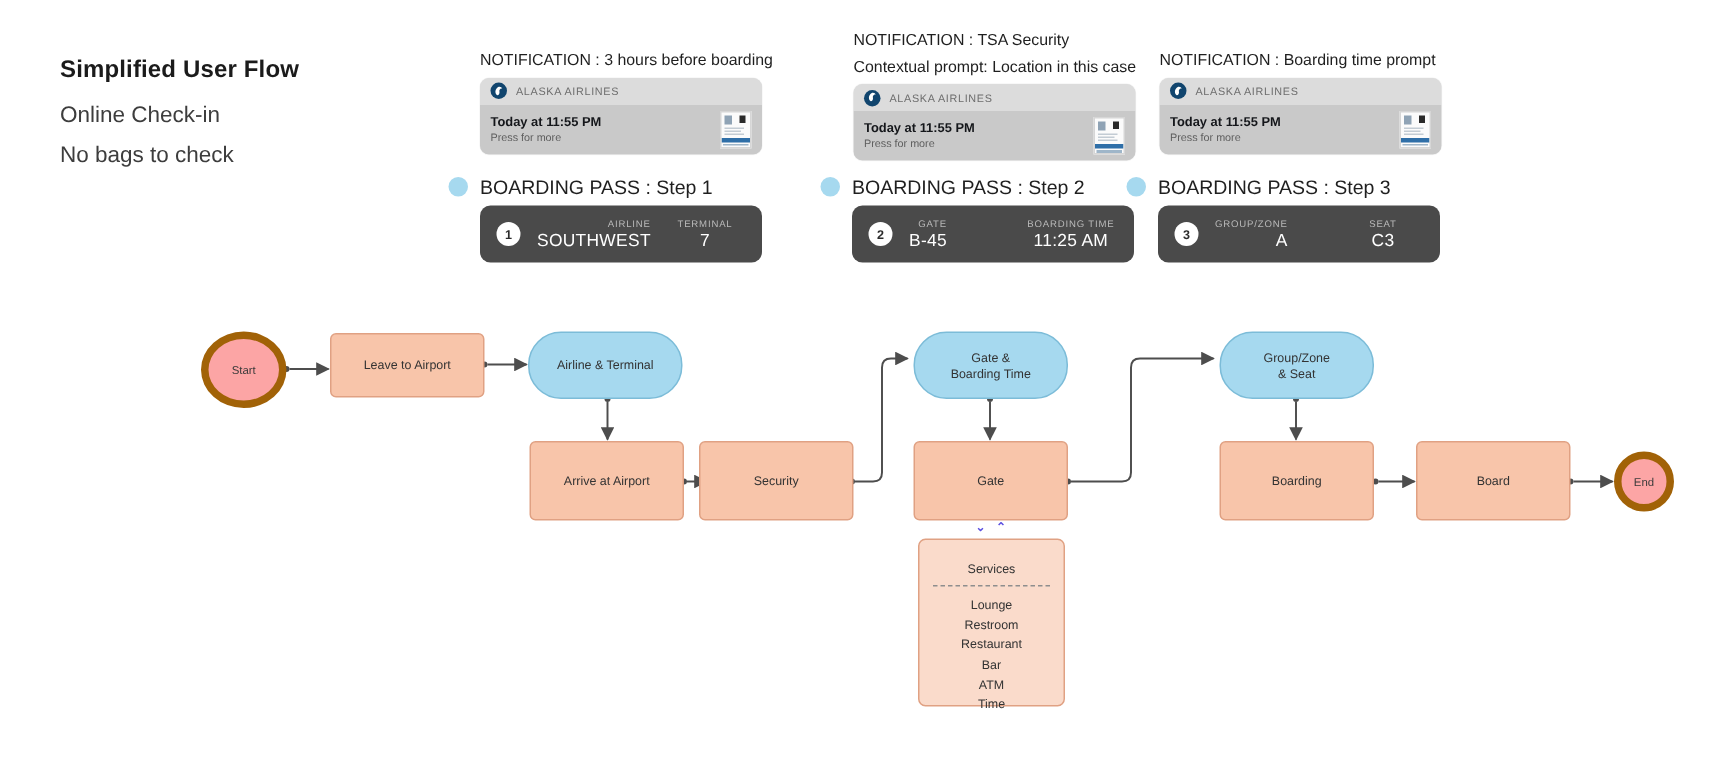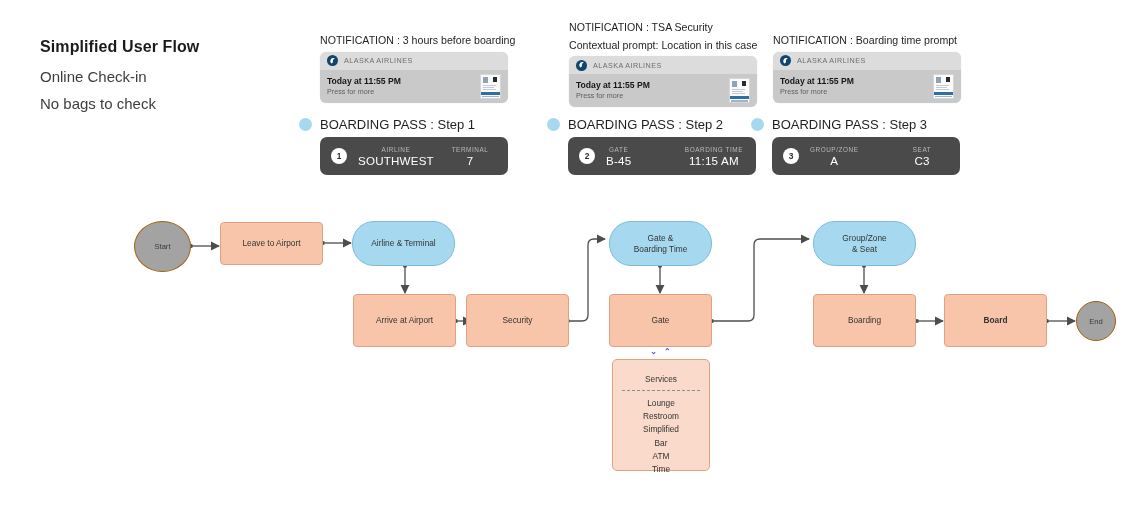--- a/index.html
+++ b/index.html
@@ -174,21 +174,21 @@
     justify-content: center;
     flex: none;
     margin-right: 11px;
   }
   .bp-fields {
     display: flex;
     flex: 1 1 auto;
     justify-content: space-between;
     align-items: flex-start;
   }
-  .bp-field { text-align: center; }
+  .bp-field { text-align: right; }
   .bp-field.right { text-align: center; min-width: 50px; }
   .bp-label {
     font-size: 6.4px;
     letter-spacing: 0.55px;
     color: #b9b9b9;
     line-height: 9px;
     white-space: nowrap;
   }
   .bp-value {
     font-size: 11.6px;
@@ -217,22 +217,22 @@
     background: #f8c5aa;
     border: 1px solid #e0a183;
     border-radius: 4px;
   }
   .node.round {
     background: #a6d9ef;
     border: 1px solid #7cbcd8;
     border-radius: 22px;
   }
   .node.circle {
-    background: #a3a3a3;
-    border: 1px solid #a16207;
+    background: #fca5a5;
+    border: 5px solid #a16207;
     border-radius: 50%;
     font-size: 7.6px;
     color: #3a3a3a;
   }
 
   
   #services-panel {
     position: absolute;
     background: #fadbcb;
     border: 1px solid #e0a183;
@@ -395,21 +395,21 @@
     </div>
     <div class="bp-card">
       <span class="bp-num">2</span>
       <span class="bp-fields">
         <span class="bp-field">
           <span class="bp-label" style="display:block">GATE</span>
           <span class="bp-value" style="display:block">B-45</span>
         </span>
         <span class="bp-field right">
           <span class="bp-label" style="display:block">BOARDING TIME</span>
-          <span class="bp-value" style="display:block">11:15 AM</span>
+          <span class="bp-value" style="display:block">11:25 AM</span>
         </span>
       </span>
     </div>
   </div>
 
   <div class="bp-group" style="left:751px; top:117px;">
     <div class="bp-caption-row">
       <span class="bp-dot"></span>
       <span class="bp-caption">BOARDING PASS : Step 3</span>
     </div>
@@ -483,34 +483,34 @@
     <div class="node round" style="left:609px; top:221px; width:103px; height:45px; white-space:pre-line;">Gate &amp;
 Boarding Time</div>
 
     <div class="node rect" style="left:609px; top:294px; width:103px; height:53px;">Gate</div>
 
     <div class="node round" style="left:813px; top:221px; width:103px; height:45px; white-space:pre-line;">Group/Zone
 &amp; Seat</div>
 
     <div class="node rect" style="left:813px; top:294px; width:103px; height:53px;">Boarding</div>
 
-    <div class="node rect" style="left:944px; top:294px; width:103px; height:53px;font-weight:bold;">Board</div>
+    <div class="node rect" style="left:944px; top:294px; width:103px; height:53px;">Board</div>
 
     <div class="node circle" style="left:1076px; top:301px; width:40px; height:40px;">End</div>
 
     <div class="chevrons" style="left:609px; top:346px; width:103px; height:12px;">
       <span>⌄</span>
       <span>⌃</span>
     </div>
 
     <div id="services-panel" style="left:612px; top:359px; width:98px; height:112px;">
       <div class="svc-title">Services</div>
       <div class="svc-divider"></div>
       <div class="svc-item">Lounge</div>
       <div class="svc-item">Restroom</div>
-      <div class="svc-item">Simplified</div>
+      <div class="svc-item">Restaurant</div>
       <div class="svc-item">Bar</div>
       <div class="svc-item">ATM</div>
       <div class="svc-item">Time</div>
     </div>
 
   </div>
 </div>
 
 </body></html>

